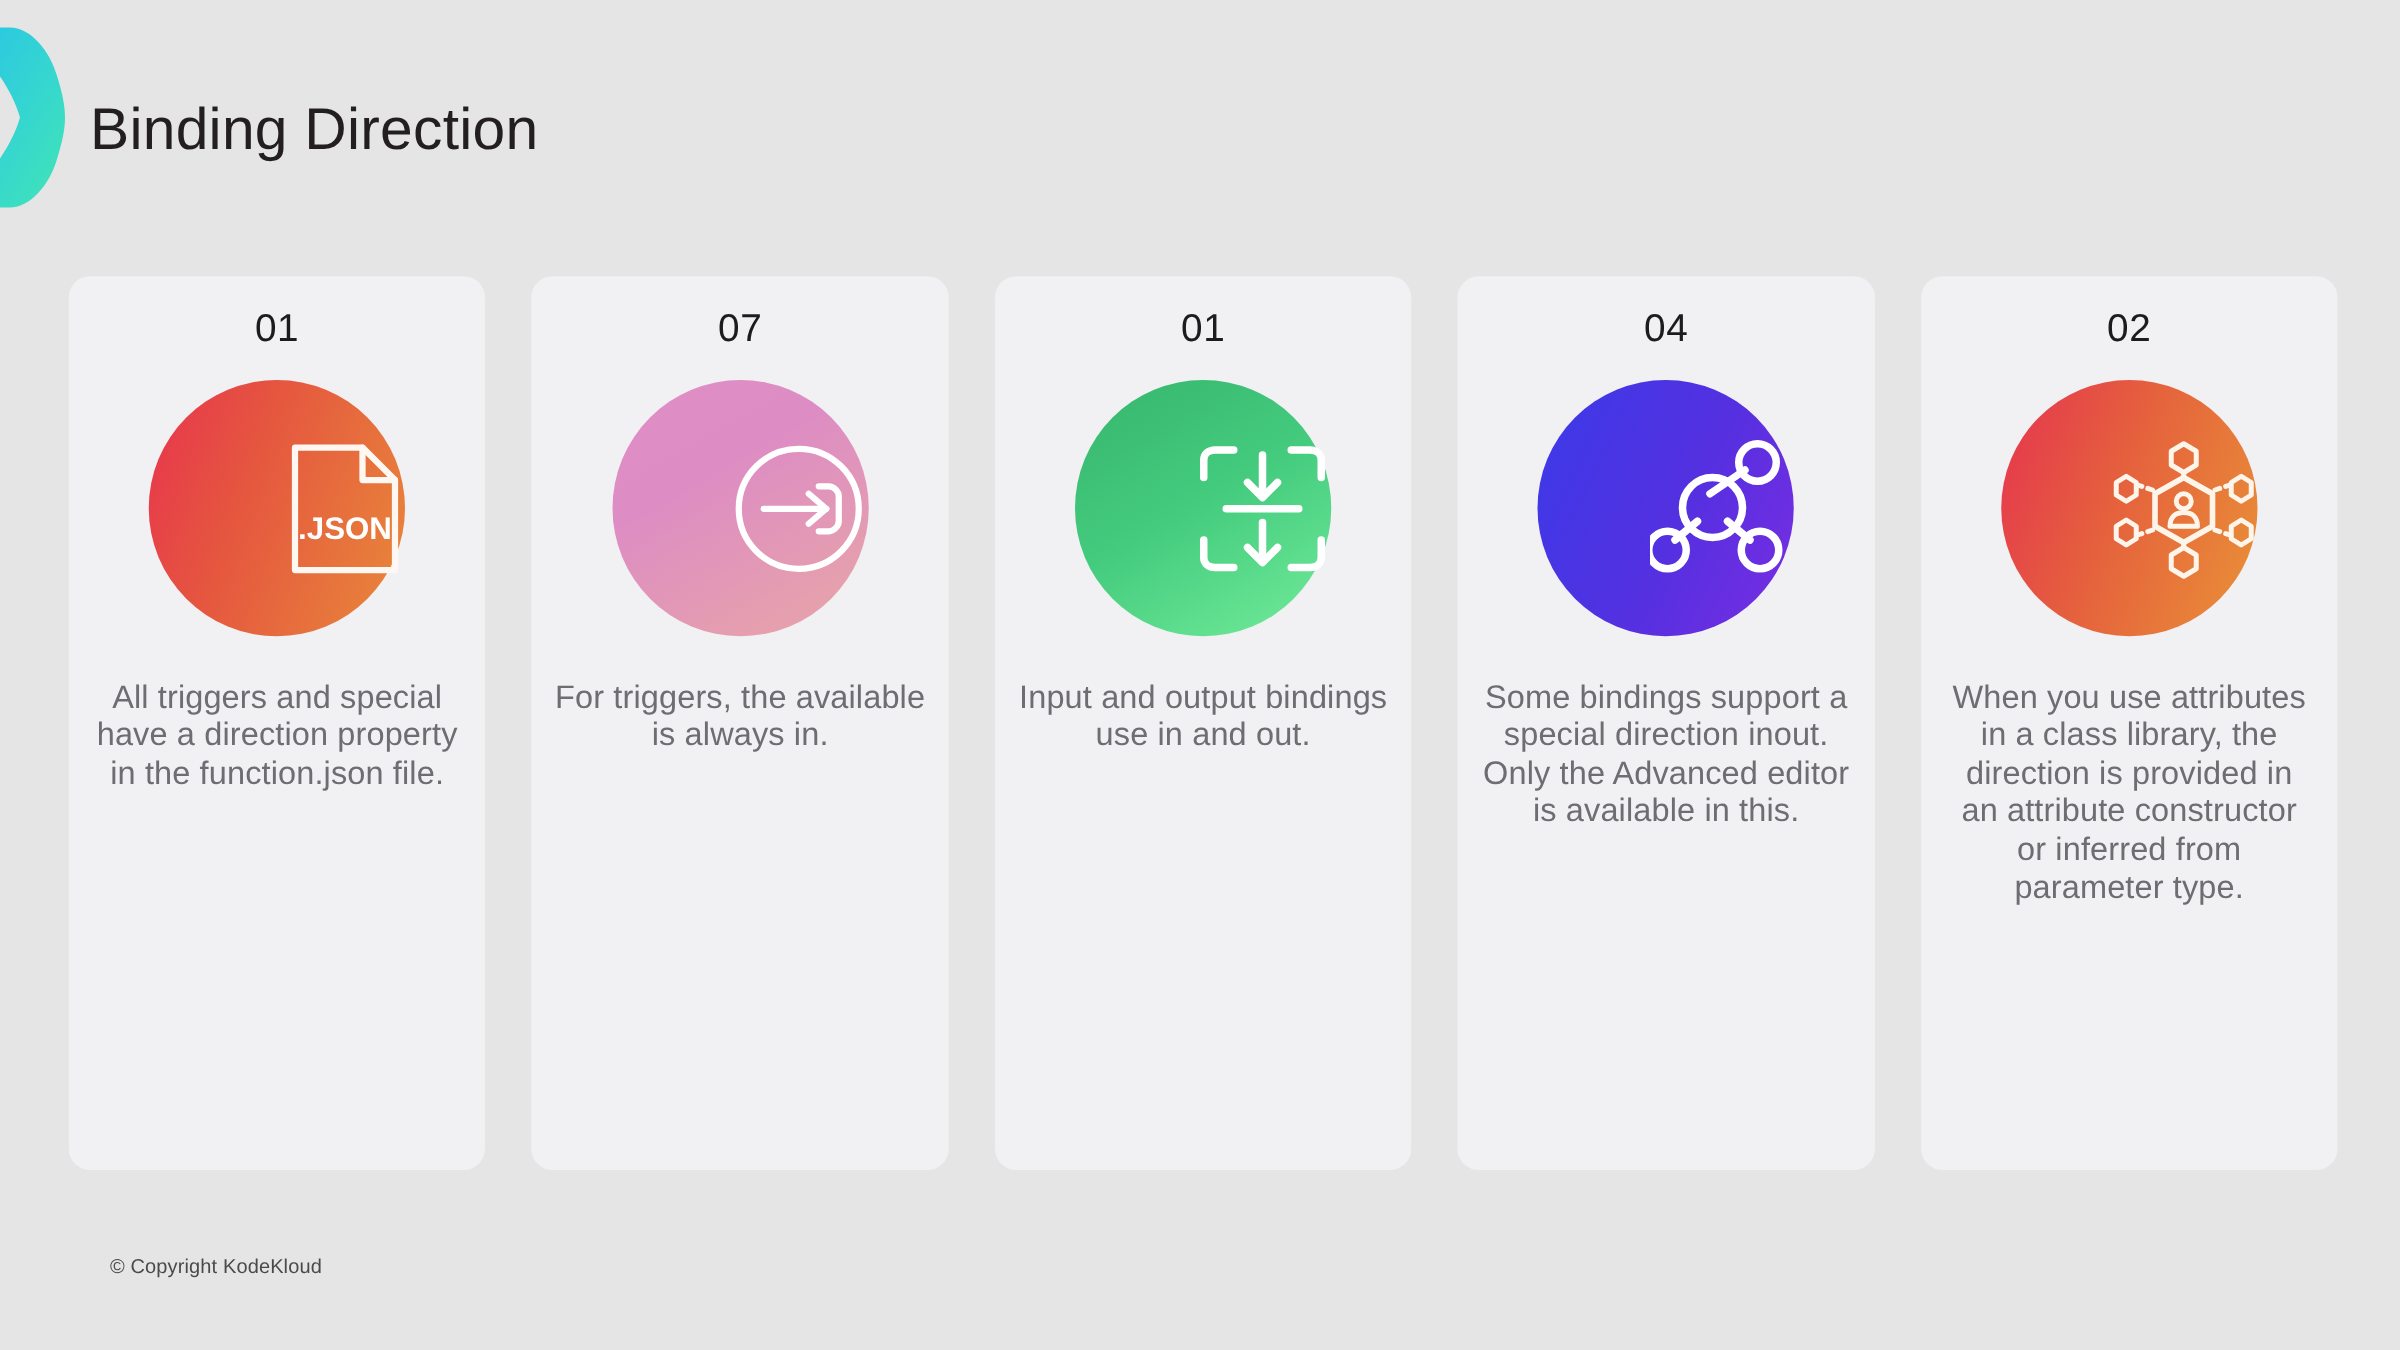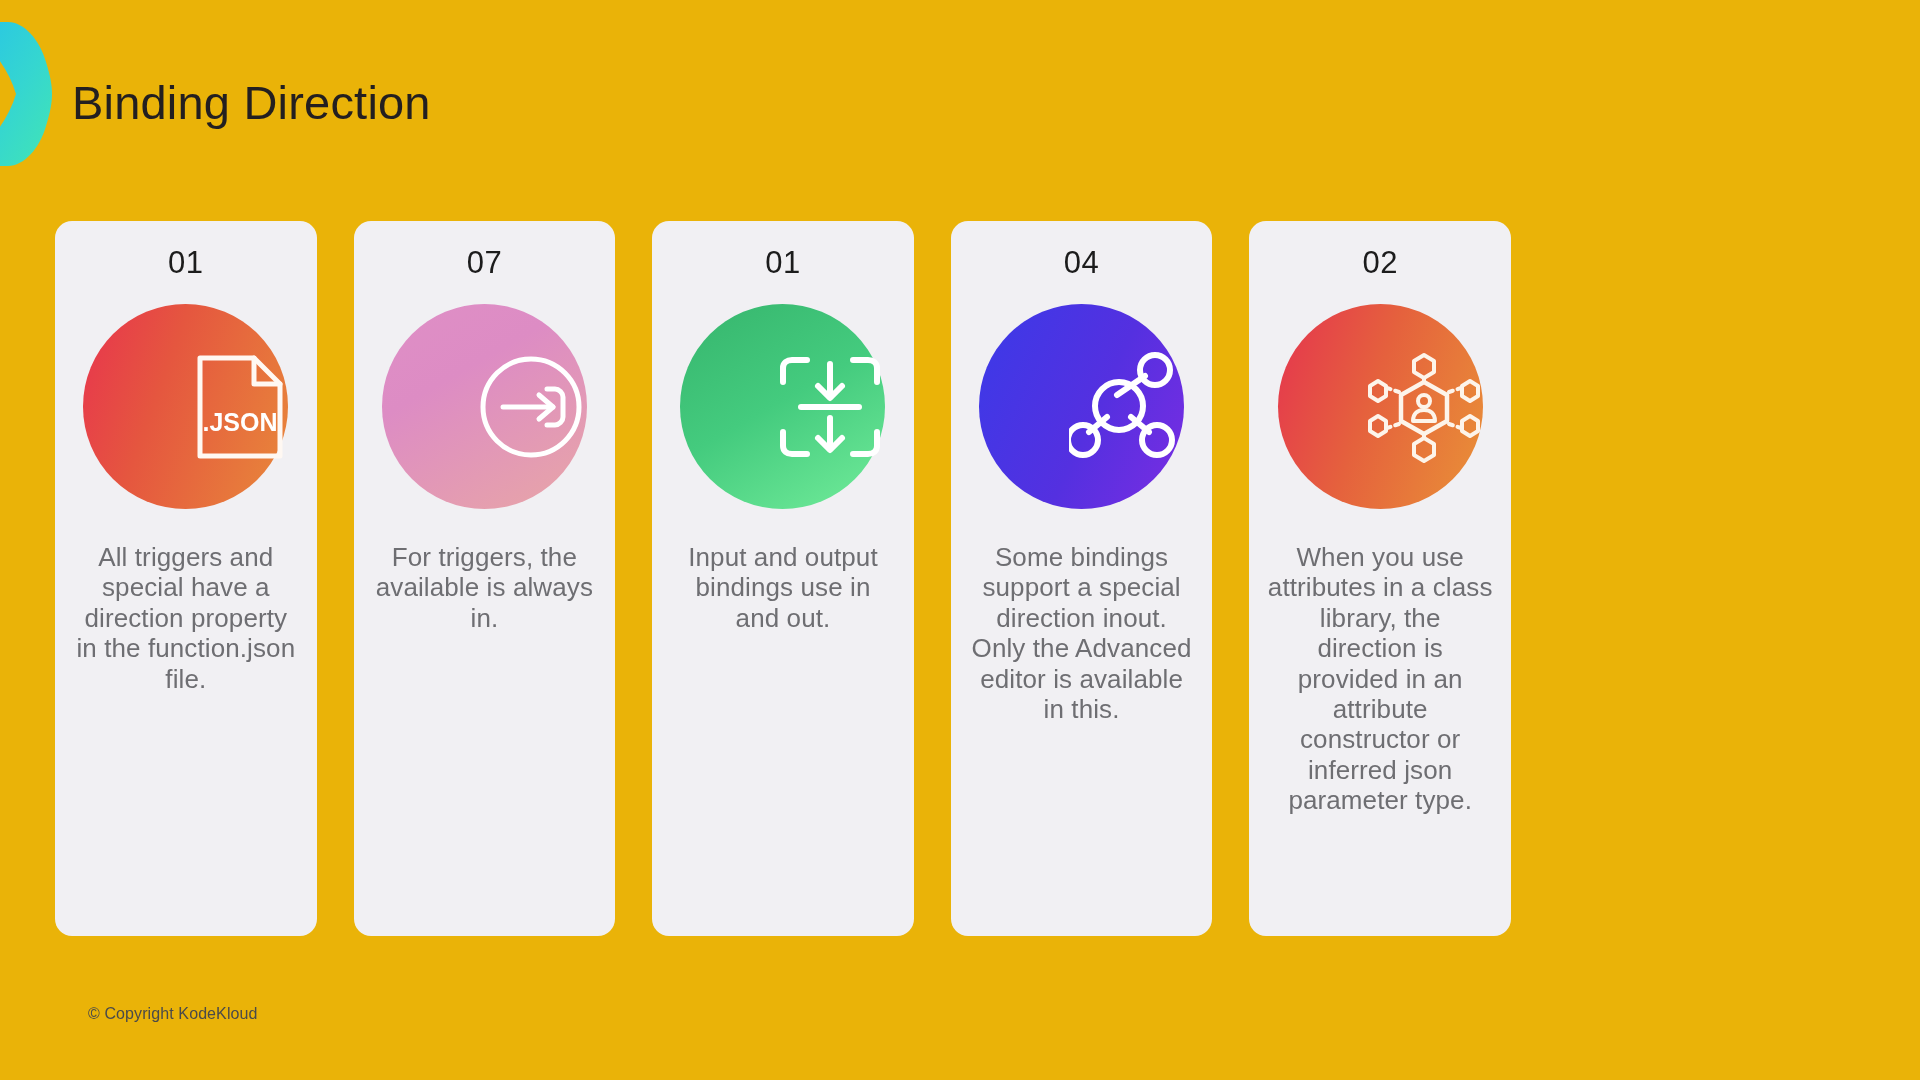--- a/index.html
+++ b/index.html
@@ -9,21 +9,21 @@
     height: 1080px;
     background: #ffffff;
     font-family: "Liberation Sans", sans-serif;
     overflow: hidden;
   }
 
   .slide {
     position: relative;
     width: 1920px;
     height: 1080px;
-    background: #eab308;
+    background: #e5e5e5;
   }
 
   
   .chevron {
     position: absolute;
     left: -22px;
     top: 18px;
     width: 78px;
     height: 152px;
   }
@@ -38,21 +38,21 @@
     letter-spacing: 0.2px;
     color: #231f20;
     white-space: nowrap;
   }
 
   
   .cards {
     position: absolute;
     left: 55px;
     top: 221px;
-    width: 1456px;
+    width: 1815px;
     display: flex;
     gap: 37px;
   }
 
   .card {
     width: 335px;
     min-height: 715px;
     background: #f1f0f3;
     border-radius: 17px;
     padding: 26px 18px 28px 18px;
@@ -215,20 +215,20 @@
               <line x1="59" y1="31" x2="59" y2="33"></line>
               <line x1="84" y1="44" x2="96" y2="40"></line>
               <line x1="84" y1="76" x2="96" y2="80"></line>
               <line x1="59" y1="87" x2="59" y2="89"></line>
               <line x1="34" y1="76" x2="22" y2="80"></line>
               <line x1="34" y1="44" x2="22" y2="40"></line>
             </g>
           </g>
         </svg>
       </div>
-      <div class="card-text">When you use attributes in a class library, the direction is provided in an attribute constructor or inferred json parameter type.</div>
+      <div class="card-text">When you use attributes in a class library, the direction is provided in an attribute constructor or inferred from parameter type.</div>
     </div>
 
   </div>
 
   <div class="footer">© Copyright KodeKloud</div>
 
 </div>
 
 </body></html>

